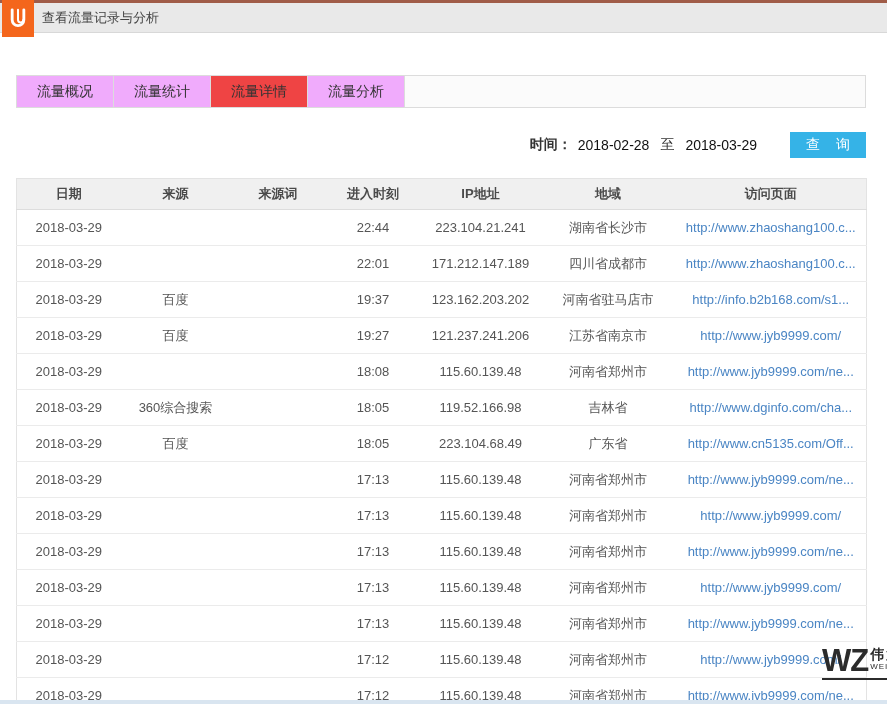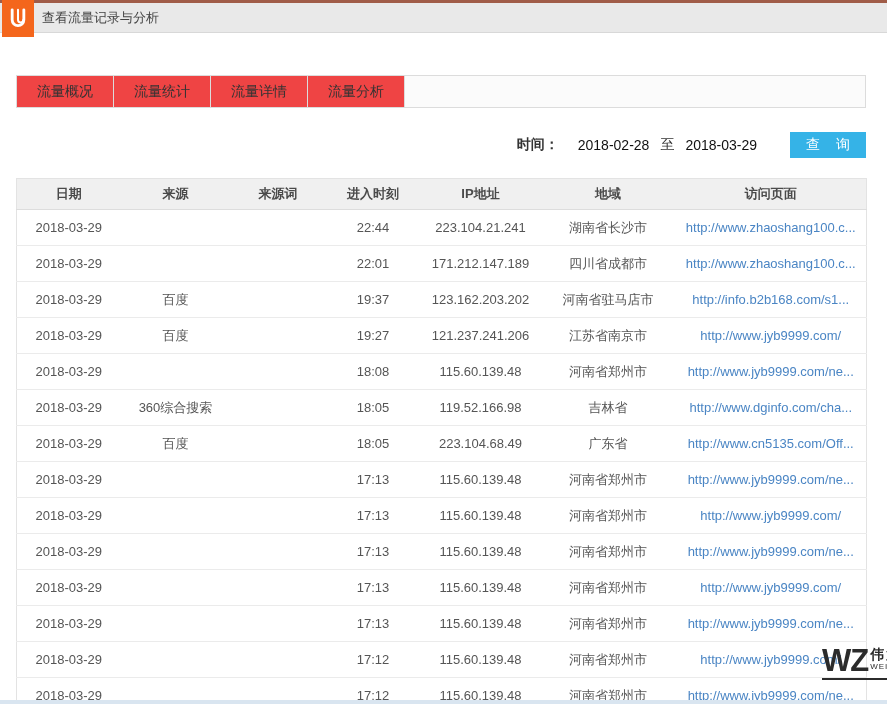--- a/index.html
+++ b/index.html
@@ -18,27 +18,27 @@
   .logo svg { width:20px; height:22px; }
   .apptitle { margin-left:42px; font-size:13px; color:#444; }
 
   .page { padding:0 21px 0 16px; }
 
   
   .tabs { margin-top:42px; height:33px; background:#fbfbfb; border:1px solid #dcdcdc;
           display:flex; align-items:stretch; }
   .tab { width:97px; display:flex; align-items:center; justify-content:center;
          font-size:14px; color:#333; border-right:1px solid #dcdcdc; cursor:pointer;
-         background:#ef4444; }
+         background:#f0abfc; }
   .tab.active { background:#ef4444; }
 
   
   .filter { margin-top:24px; height:26px; display:flex; align-items:center;
             justify-content:flex-end; font-size:14px; color:#222; }
-  .filter .lab { font-weight:bold; color:#333; margin-right:14px; }
+  .filter .lab { font-weight:bold; color:#333; margin-right:1px; }
   .filter .date { color:#111; margin:0 5px; }
   .filter .to { color:#333; margin:0 6px; }
   .querybtn { margin-left:28px; width:76px; height:26px; background:#35b3e7; color:#fff;
               border:none; font-size:14px; letter-spacing:6px; text-indent:6px;
               cursor:pointer; font-family:inherit; }
 
   
   .grid { margin-top:20px; width:850px; border-collapse:collapse; table-layout:fixed;
           border:1px solid #e3e3e3; font-size:13px; }
   .grid thead th { background:#f0f0f0; height:31px; font-weight:bold; color:#4a4a4a;

